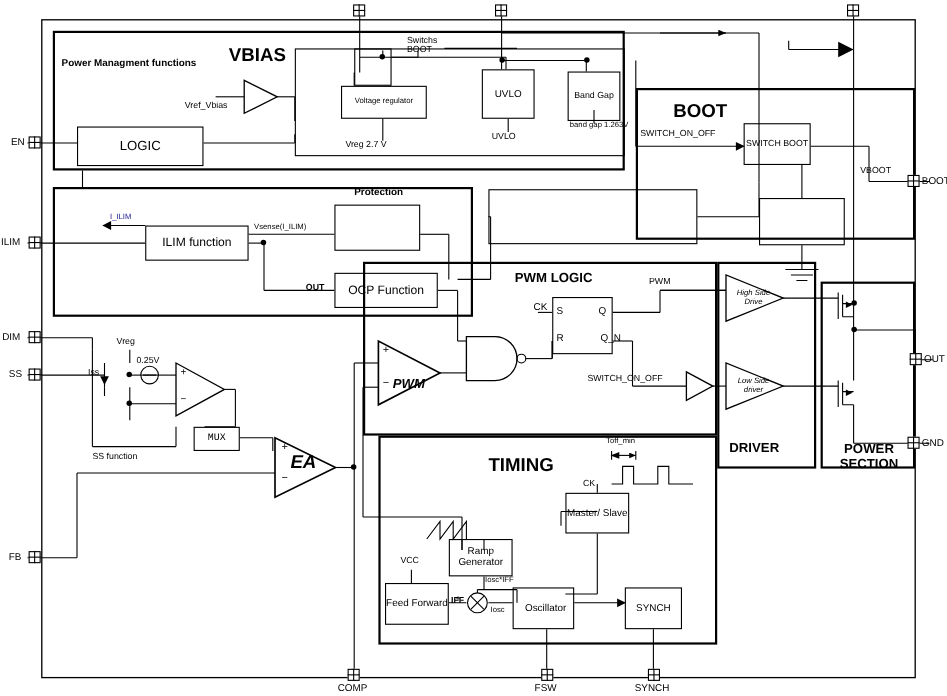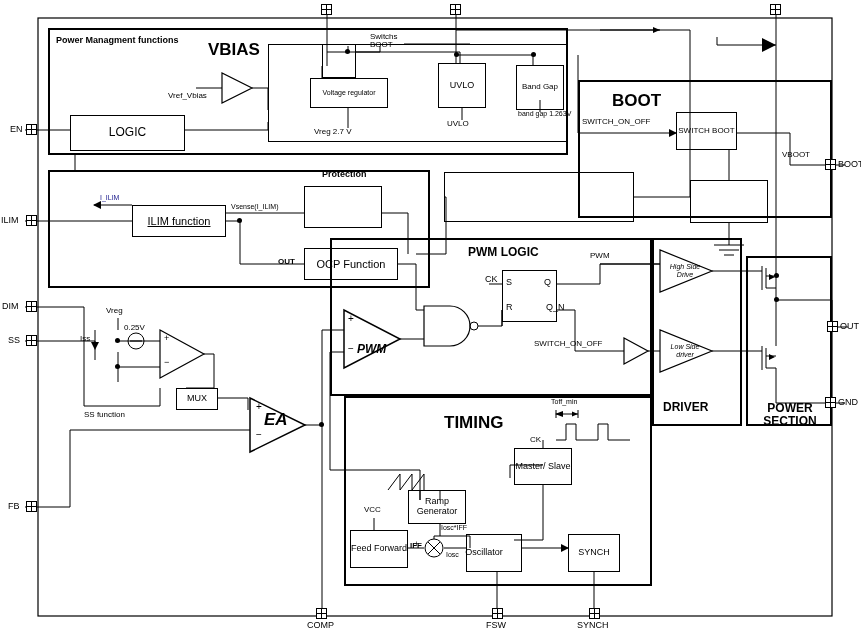--- a/index.html
+++ b/index.html
@@ -269,21 +269,21 @@
   <div class="box thick" style="left:48px;top:28px;width:520px;height:127px;"></div>
   <div class="box med" style="left:268px;top:44px;width:300px;height:98px;"></div>
   <div class="box thick" style="left:578px;top:80px;width:254px;height:138px;"></div>
   <div class="box thick" style="left:48px;top:170px;width:382px;height:118px;"></div>
   <div class="box thick" style="left:330px;top:238px;width:322px;height:158px;"></div>
   <div class="box thick" style="left:344px;top:396px;width:308px;height:190px;"></div>
   <div class="box thick" style="left:652px;top:238px;width:90px;height:188px;"></div>
   <div class="box thick" style="left:746px;top:256px;width:86px;height:170px;"></div>
   <div class="box med" style="left:444px;top:172px;width:190px;height:50px;"></div>
 
-  <div class="lbl f9 b" style="left:56px;top:36px;">Power Managment functions</div>
+  <div class="lbl f9 b" style="left:56px;top:53px;">Power Managment functions</div>
   <div class="lbl f13 b" style="left:208px;top:41px;">VBIAS</div>
   <div class="lbl f13 b" style="left:612px;top:92px;">BOOT</div>
   <div class="lbl f9 b" style="left:322px;top:170px;">Protection</div>
   <div class="lbl f12 b" style="left:468px;top:246px;">PWM LOGIC</div>
   <div class="lbl f13 b" style="left:444px;top:414px;">TIMING</div>
   <div class="lbl f12 b" style="left:663px;top:401px;">DRIVER</div>
   <div class="ctr f12 b" style="left:748px;top:398px;width:84px;height:34px;">
     <span>POWER SECTION</span>
   </div>
 
@@ -314,33 +314,33 @@
 
   <div class="box" style="left:676px;top:112px;width:61px;height:38px;"></div>
   <div class="ctr f8" style="left:676px;top:112px;width:61px;height:38px;">
     <span>SWITCH BOOT</span>
   </div>
 
   <div class="box" style="left:690px;top:180px;width:78px;height:43px;"></div>
 
 
   <div class="box" style="left:132px;top:205px;width:94px;height:32px;"></div>
-  <div class="ctr f11" style="left:132px;top:205px;width:94px;height:32px;text-decoration:underline;">
+  <div class="ctr f11" style="left:132px;top:205px;width:94px;height:32px;">
     <span>ILIM function</span>
   </div>
 
   <div class="box" style="left:304px;top:186px;width:78px;height:42px;"></div>
 
   <div class="box" style="left:304px;top:248px;width:94px;height:32px;"></div>
   <div class="ctr f11" style="left:304px;top:248px;width:94px;height:32px;">
     <span>OCP Function</span>
   </div>
 
   <div class="box" style="left:176px;top:388px;width:42px;height:22px;"></div>
-  <div class="ctr f9" style="left:176px;top:388px;width:42px;height:22px;">
+  <div class="ctr f9" style="left:176px;top:388px;width:42px;height:22px;font-family:Liberation Mono, monospace;">
     <span>MUX</span>
   </div>
 
   <div class="lbl f13 b i" style="left:264px;top:411px;">EA</div>
   <div class="lbl f12 b i" style="left:357px;top:343px;">PWM</div>
 
   <div class="box" style="left:502px;top:270px;width:55px;height:52px;"></div>
   <div class="lbl f9" style="left:506px;top:278px;">S</div>
   <div class="lbl f9" style="left:544px;top:278px;">Q</div>
   <div class="lbl f9" style="left:506px;top:303px;">R</div>
@@ -356,21 +356,21 @@
   <div class="ctr f9" style="left:408px;top:490px;width:58px;height:34px;">
     <span>Ramp Generator</span>
   </div>
 
   <div class="box" style="left:350px;top:530px;width:58px;height:38px;"></div>
   <div class="ctr f9" style="left:350px;top:530px;width:58px;height:38px;">
     <span>Feed Forward</span>
   </div>
 
   <div class="box" style="left:466px;top:534px;width:56px;height:38px;"></div>
-  <div class="ctr f9" style="left:454px;top:534px;width:60px;height:38px;">
+  <div class="ctr f9" style="left:466px;top:534px;width:60px;height:38px;">
     <span>Oscillator</span>
   </div>
 
   <div class="box" style="left:568px;top:534px;width:52px;height:38px;"></div>
   <div class="ctr f9" style="left:568px;top:534px;width:52px;height:38px;">
     <span>SYNCH</span>
   </div>
 
   <div class="ctr f7 i" style="left:663px;top:260px;width:44px;height:22px;">
     <span>High Side Drive</span>

